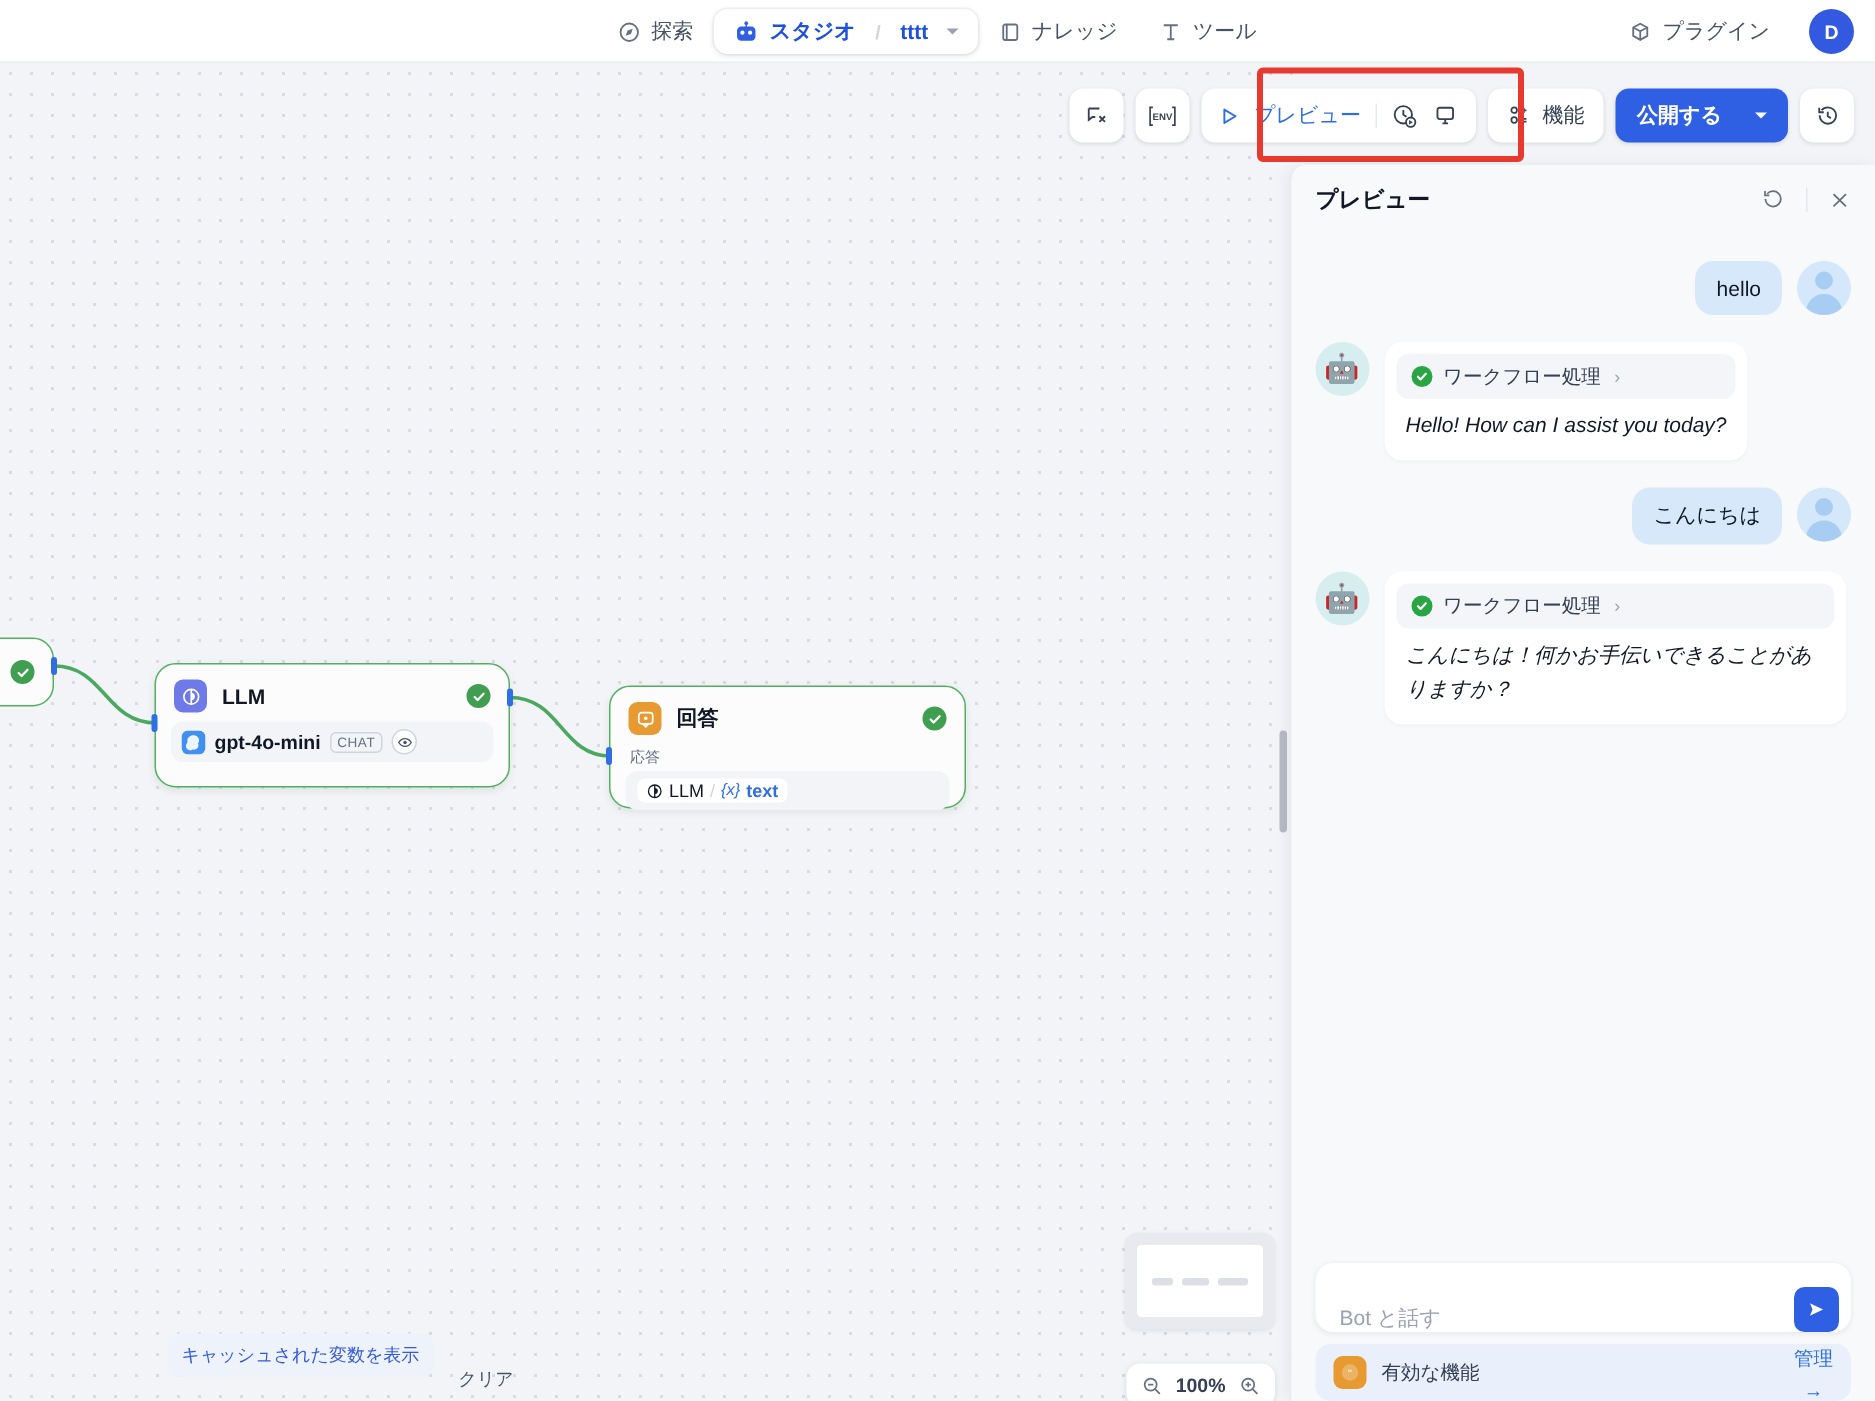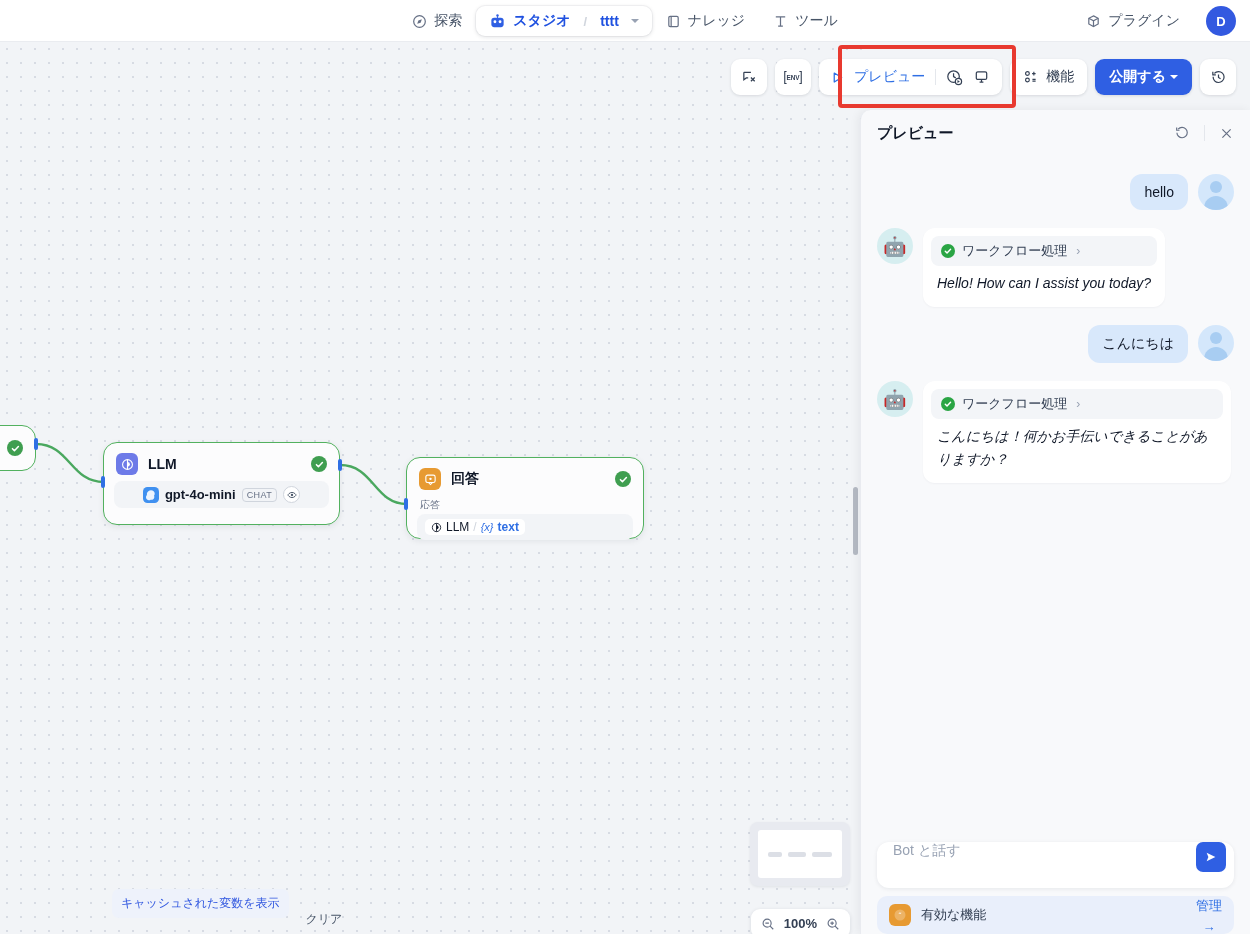--- a/index.html
+++ b/index.html
@@ -75,21 +75,21 @@
     flex: 0 0 auto;
   }
   .node-title { font-size: 14px; font-weight: bold; color: #101828; margin-left: 10px; }
   .node-check {
     margin-left: auto; width: 16px; height: 16px; border-radius: 50%;
     background: #3f9e50; display: flex; align-items: center; justify-content: center;
   }
   .node-body { padding: 0 10px 10px 10px; }
   .model-row {
     display: flex; align-items: center; gap: 6px;
-    background: #f2f4f7; border-radius: 8px; padding: 5px 7px; justify-content: center;
+    background: #f2f4f7; border-radius: 8px; padding: 5px 7px;
   }
   .model-name { font-size: 13px; color: #101828; font-weight: bold; }
   .chip-chat {
     font-size: 9px; color: #667085; border: 1px solid #d0d5dd;
     border-radius: 4px; padding: 1px 4px; letter-spacing: .4px;
   }
   .eye-btn {
     width: 17px; height: 17px; border-radius: 50%;
     border: 1px solid #d0d5dd; background: #fff;
     display: flex; align-items: center; justify-content: center;
@@ -171,21 +171,21 @@
   .tb-preview-label { font-size: 14px; color: #2f6fe4; }
   .tb-div { width: 1px; height: 16px; background: #e4e7ec; }
   .tb-btn {
     height: 36px; border-radius: 9px; background: #fff;
     display: flex; align-items: center; padding: 0 13px; gap: 7px;
     box-shadow: 0 1px 3px rgba(16,24,40,.12); font-size: 14px; color: #344054;
     cursor: pointer; white-space: nowrap;
   }
   .tb-publish {
     height: 36px; border-radius: 9px; background: #2f5fe3; color: #fff;
-    display: flex; align-items: center; padding: 0 14px; gap: 4px;
+    display: flex; align-items: center; padding: 0 14px; gap: 22px;
     font-size: 14px; font-weight: bold; cursor: pointer; white-space: nowrap;
     box-shadow: 0 1px 3px rgba(16,24,40,.12);
   }
   .chev-w { width: 0; height: 0; border-left: 4px solid transparent; border-right: 4px solid transparent;
             border-top: 4px solid #ffffff; }
 
   .highlight-box {
     position: absolute; left: 838px; top: 45px; width: 178px; height: 63px;
     border: 4px solid #e8392f; border-radius: 4px; z-index: 35; pointer-events: none;
   }
@@ -247,21 +247,21 @@
     width: 14px; height: 14px; border-radius: 50%; background: #2aa544;
     display: flex; align-items: center; justify-content: center; flex: 0 0 auto;
   }
   .wf-label { font-size: 13px; color: #344054; }
   .wf-arrow { color: #98a2b3; font-size: 12px; margin-left: 2px; }
   .bot-text { font-size: 14px; color: #101828; line-height: 1.65; padding: 0 6px; font-style: italic; }
 
   .pv-footer { flex: 0 0 auto; padding: 0 16px 0 16px; }
   .chat-input {
     background: #fff; border-radius: 12px; height: 46px;
-    display: flex; align-items: flex-start; padding: 0 8px 0 16px;
+    display: flex; align-items: flex-end; padding: 0 8px 0 16px;
     box-shadow: 0 1px 4px rgba(16,24,40,.08);
   }
   .chat-ph { font-size: 14px; color: #98a2b3; flex: 1 1 auto; }
   .send-btn {
     width: 30px; height: 30px; border-radius: 7px; background: #2f5fe3;
     display: flex; align-items: center; justify-content: center; cursor: pointer;
   }
   .feat-bar {
     background: #e9effb; border-radius: 10px; margin-top: 8px;
     height: 38px; display: flex; align-items: center; padding: 0 12px; gap: 10px;

